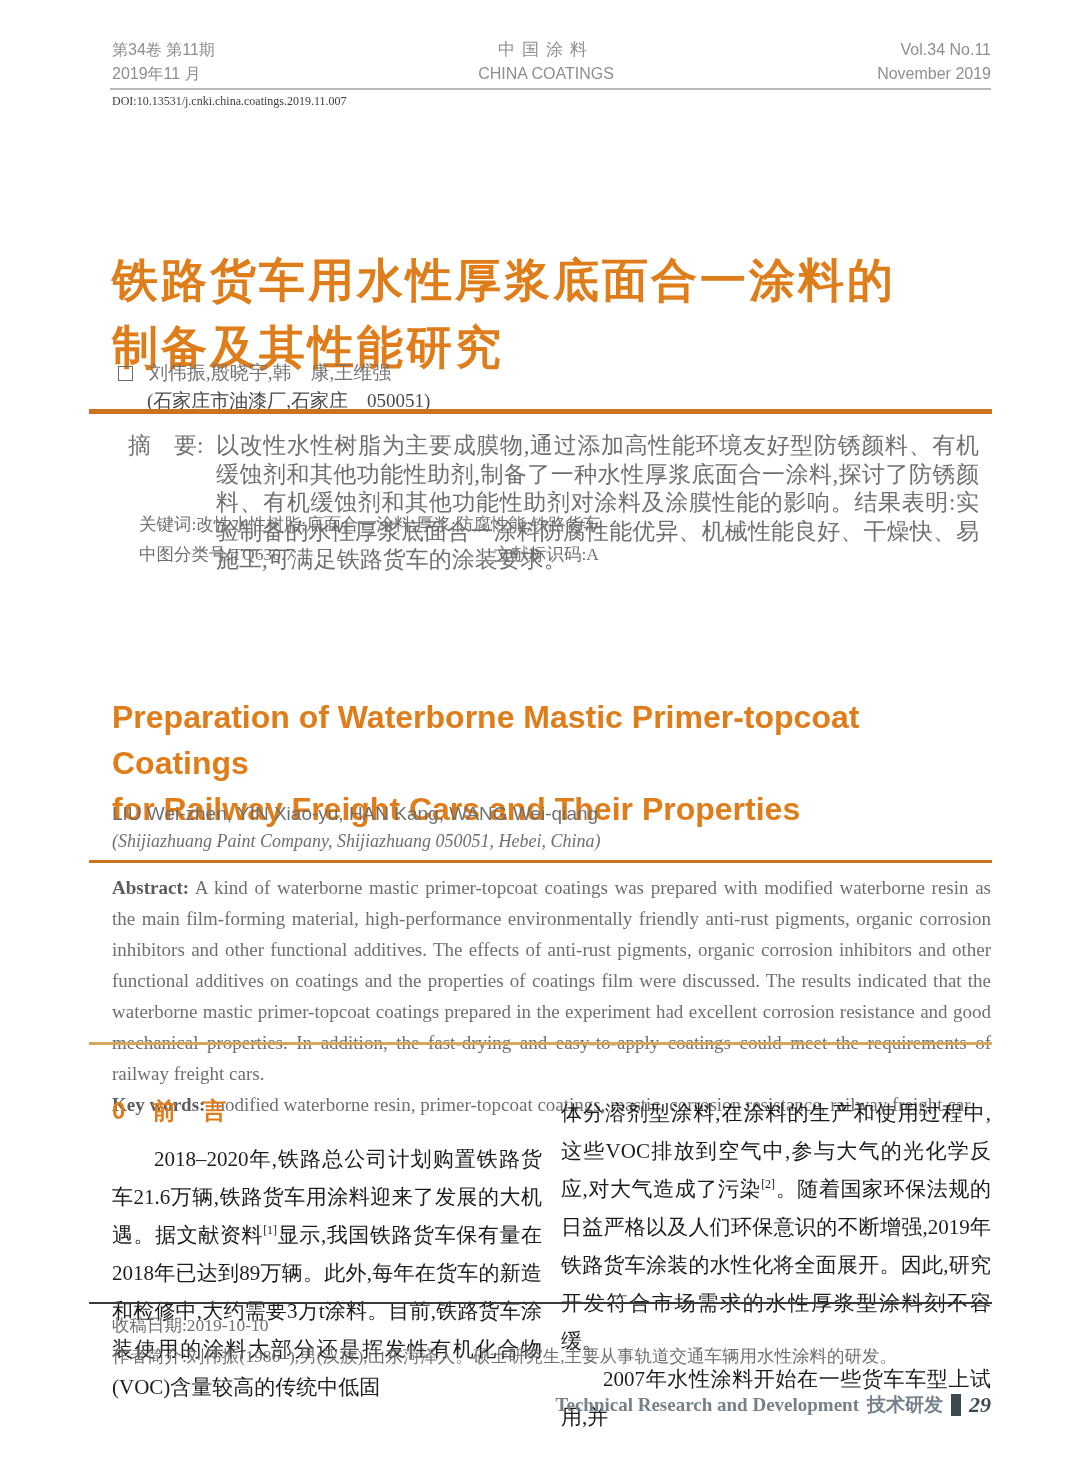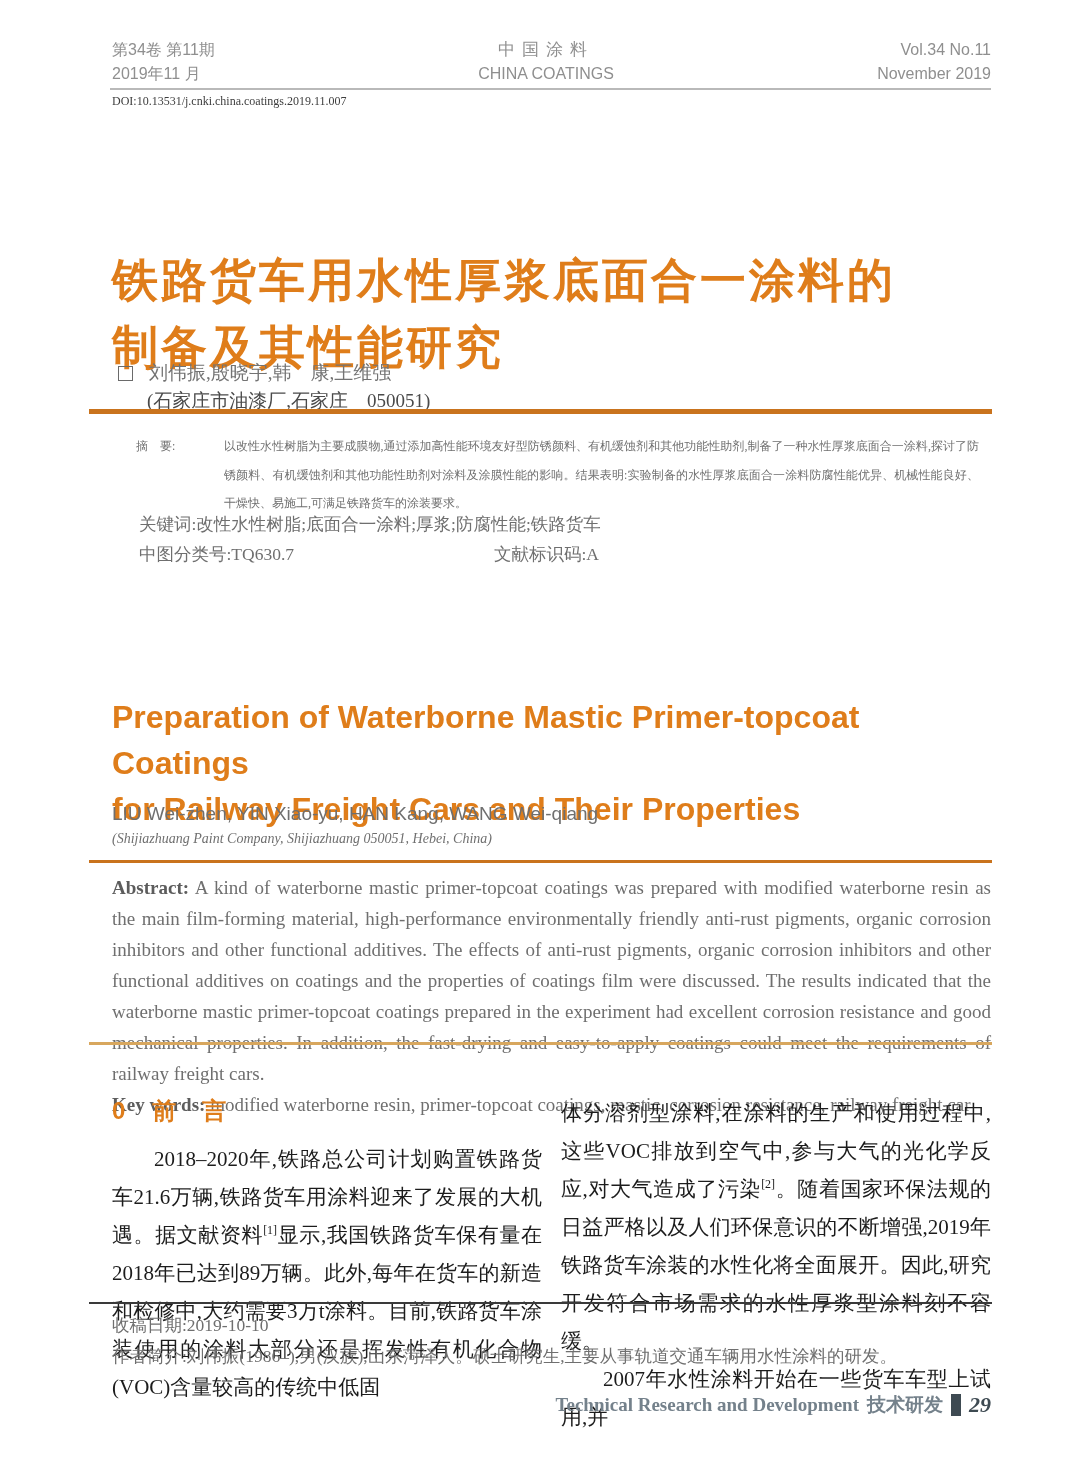--- a/index.html
+++ b/index.html
@@ -38,43 +38,43 @@
   .authors-cn{top:360px;left:118px;font-size:19px;color:#737373;
     font-family:"Liberation Serif","DejaVu Serif",serif;
     display:flex;align-items:center;}
   .author-marker{display:inline-block;width:13px;height:13px;border:1.5px solid #6a6a6a;margin-right:16px;}
   .affil-cn{top:388px;left:147px;font-size:19px;color:#4a4a4a;
     font-family:"Liberation Serif","DejaVu Serif",serif;}
   .rule-orange-thick{top:409px;left:89px;right:83px;height:5px;background:#c9731d;}
 
   
   .abstract-cn{
-    top:432px;left:136px;right:96px;
-    font-size:12px;line-height:28.5px;color:#6f6f6f;
+    top:432px;left:128px;right:96px;
+    font-size:23px;line-height:28.5px;color:#6f6f6f;
     font-family:"Liberation Serif","DejaVu Serif",serif;
     display:flex;
   }
   .abstract-cn .label{flex:0 0 88px;white-space:nowrap;}
   .abstract-cn .text{flex:1;text-align:justify;}
   .keywords-cn{top:512px;left:139px;right:96px;font-size:17.5px;color:#6f6f6f;
     font-family:"Liberation Serif","DejaVu Serif",serif;}
   .class-row{top:542px;left:139px;right:96px;font-size:17.5px;color:#6f6f6f;
     font-family:"Liberation Serif","DejaVu Serif",serif;
     display:flex;}
   .class-row .seg1{flex:0 0 315px;}
   .class-row .seg2{flex:0 0 220px;margin-left:40px;}
 
   
   .title-en{
     top:694px;left:112px;right:84px;
     color:#df7d1a;font-weight:bold;font-size:32px;line-height:46px;
     letter-spacing:0px;
   }
   .authors-en{top:803px;left:112px;font-size:19px;color:#6f6f6f;}
-  .affil-en{top:831px;left:112px;font-size:14px;color:#6f6f6f;
+  .affil-en{top:831px;left:112px;font-size:18px;color:#6f6f6f;
     font-style:italic;font-family:"Liberation Serif","DejaVu Serif",serif;}
   .rule-orange-thin{top:860px;left:89px;right:83px;height:3px;background:#c9731d;}
 
   
   .abstract-en{
     top:872px;left:112px;right:84px;
     font-size:19px;line-height:31px;color:#6f6f6f;
     font-family:"Liberation Serif","DejaVu Serif",serif;
     text-align:justify;
   }

